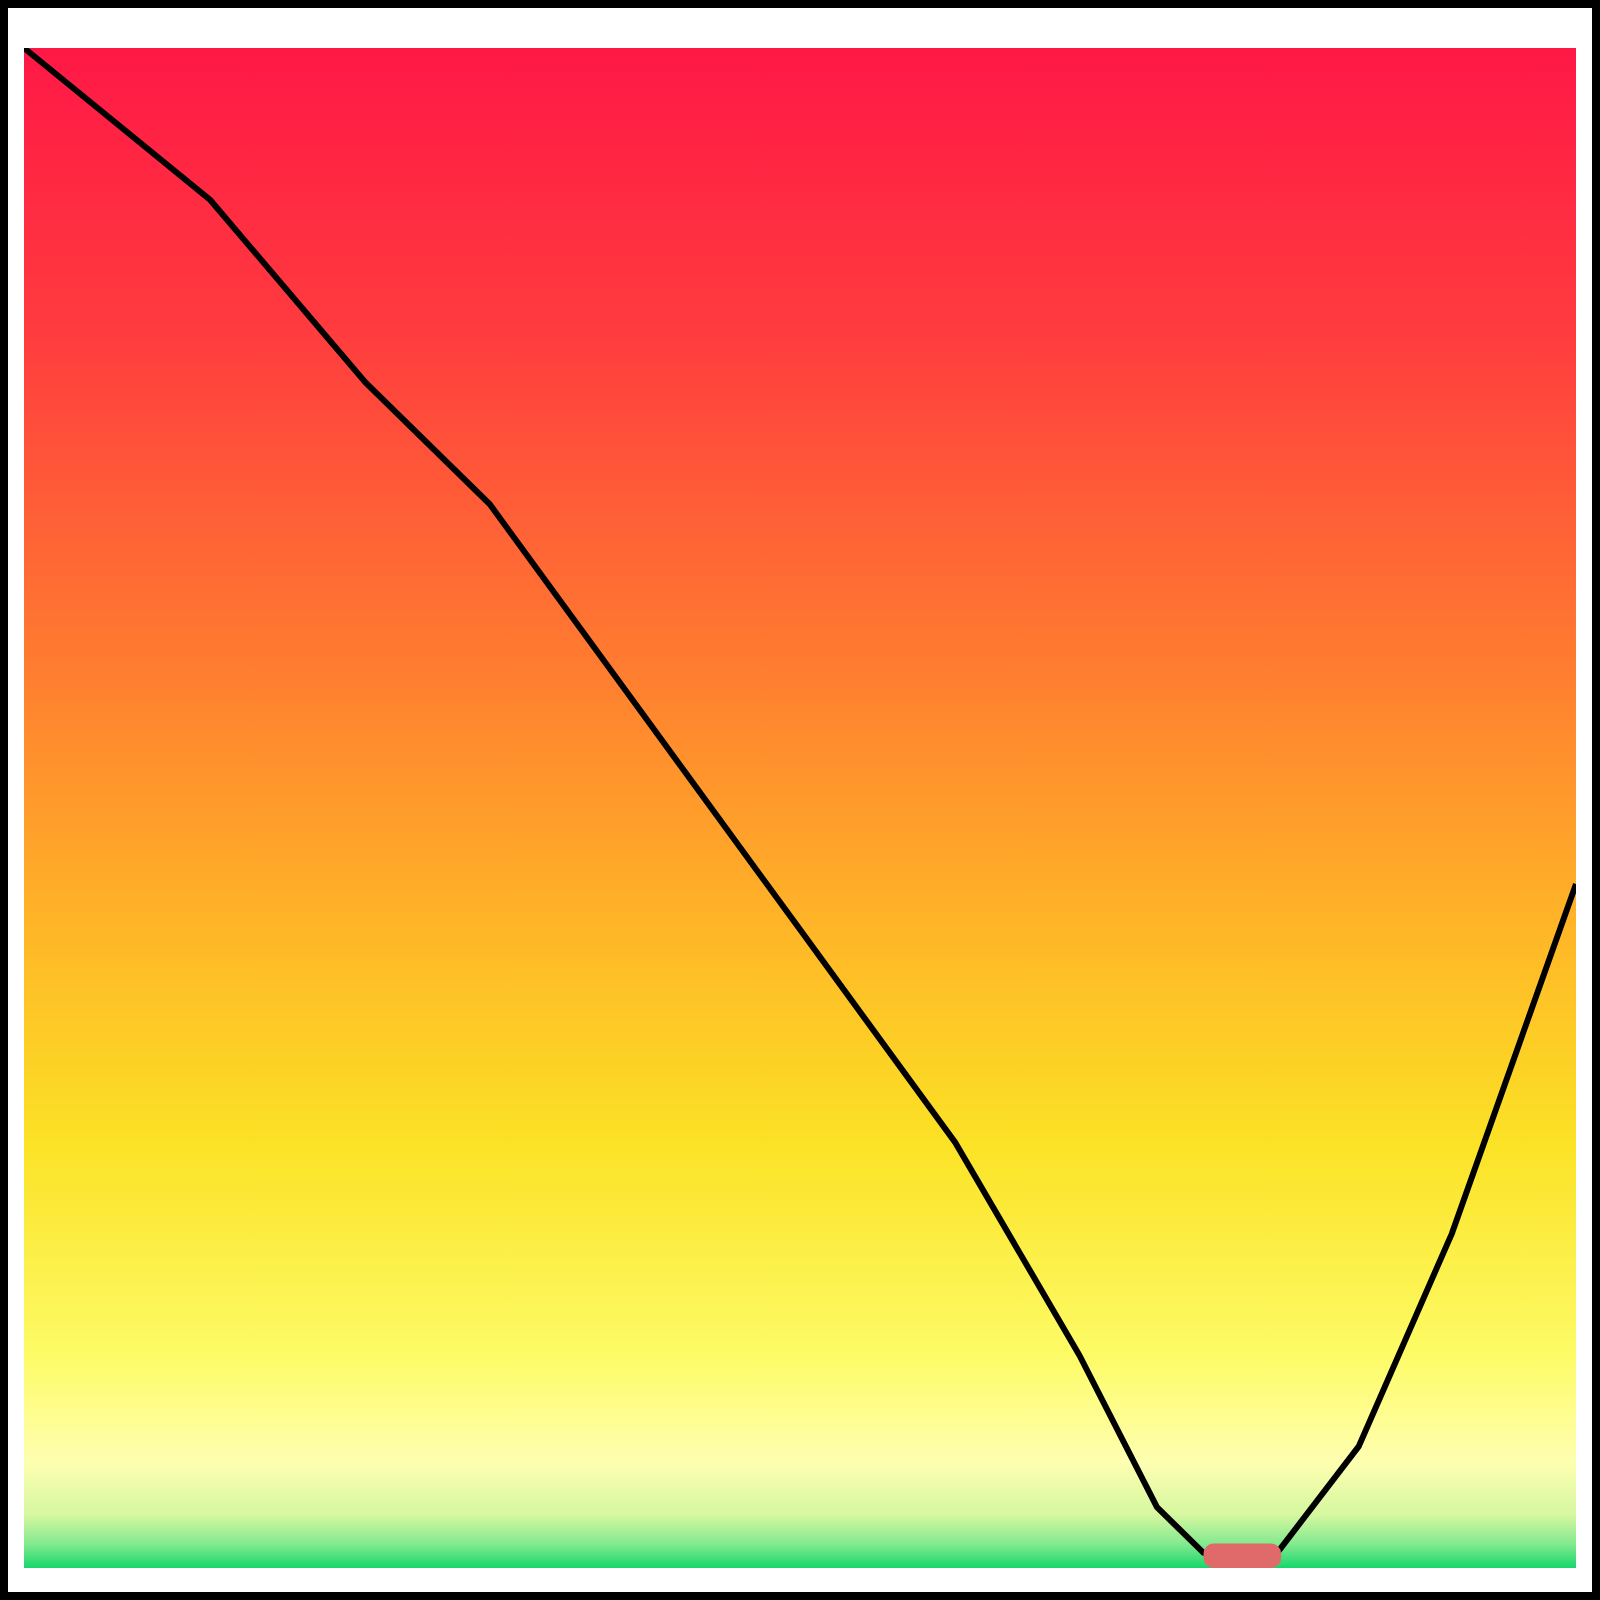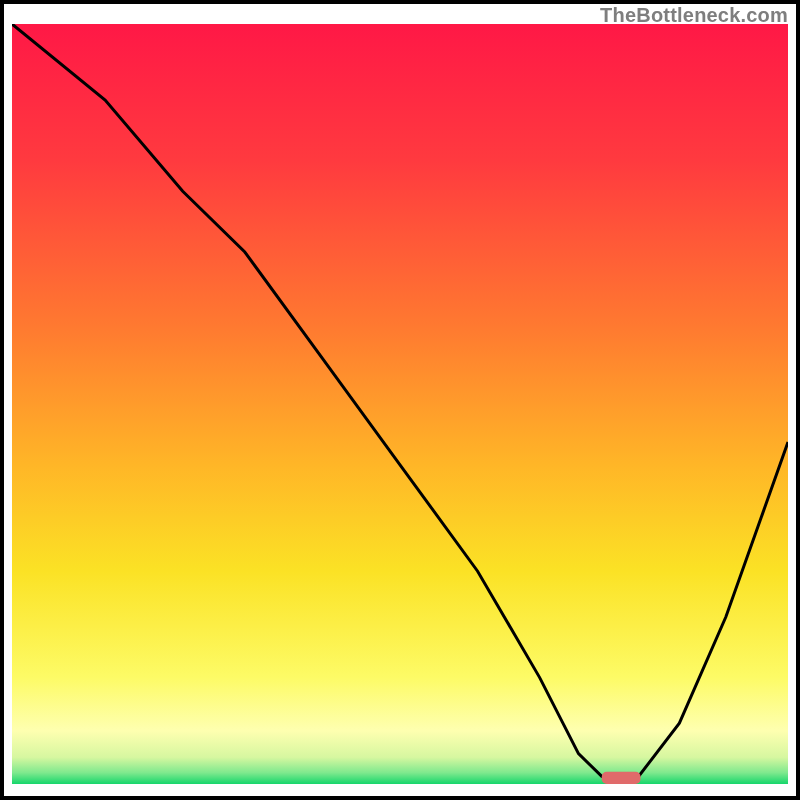--- a/index.html
+++ b/index.html
@@ -40,21 +40,20 @@
   svg {
     display: block;
     width: 100%;
     height: 100%;
   }
 </style>
 </head>
 <body>
 
 <div class="outer">
-  <div class="watermark">TheBottleneck.com</div>
   <div class="plot-area">
     <svg id="chart-svg" viewBox="0 0 780 760" preserveAspectRatio="none">
       <defs>
         <linearGradient id="bg-grad" x1="0" y1="0" x2="0" y2="1">
             <stop offset="0" stop-color="#ff1846"></stop>
             <stop offset="0.18" stop-color="#ff3a3f"></stop>
             <stop offset="0.4" stop-color="#ff7a30"></stop>
             <stop offset="0.58" stop-color="#ffb627"></stop>
             <stop offset="0.72" stop-color="#fbe225"></stop>
             <stop offset="0.86" stop-color="#fdfb66"></stop>

